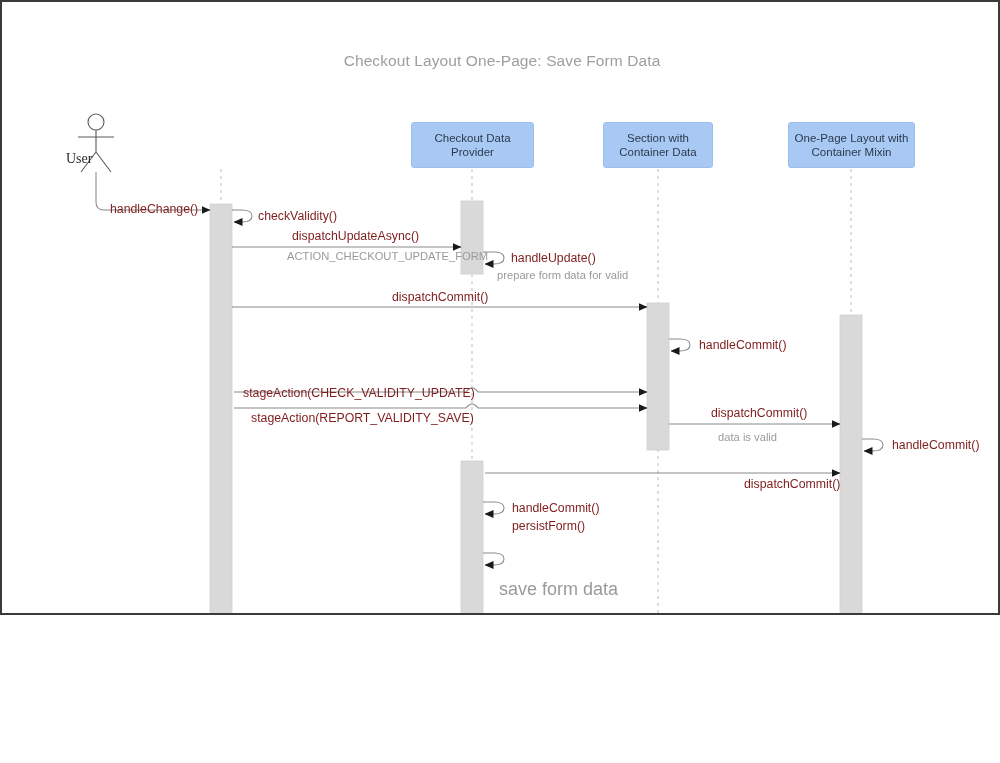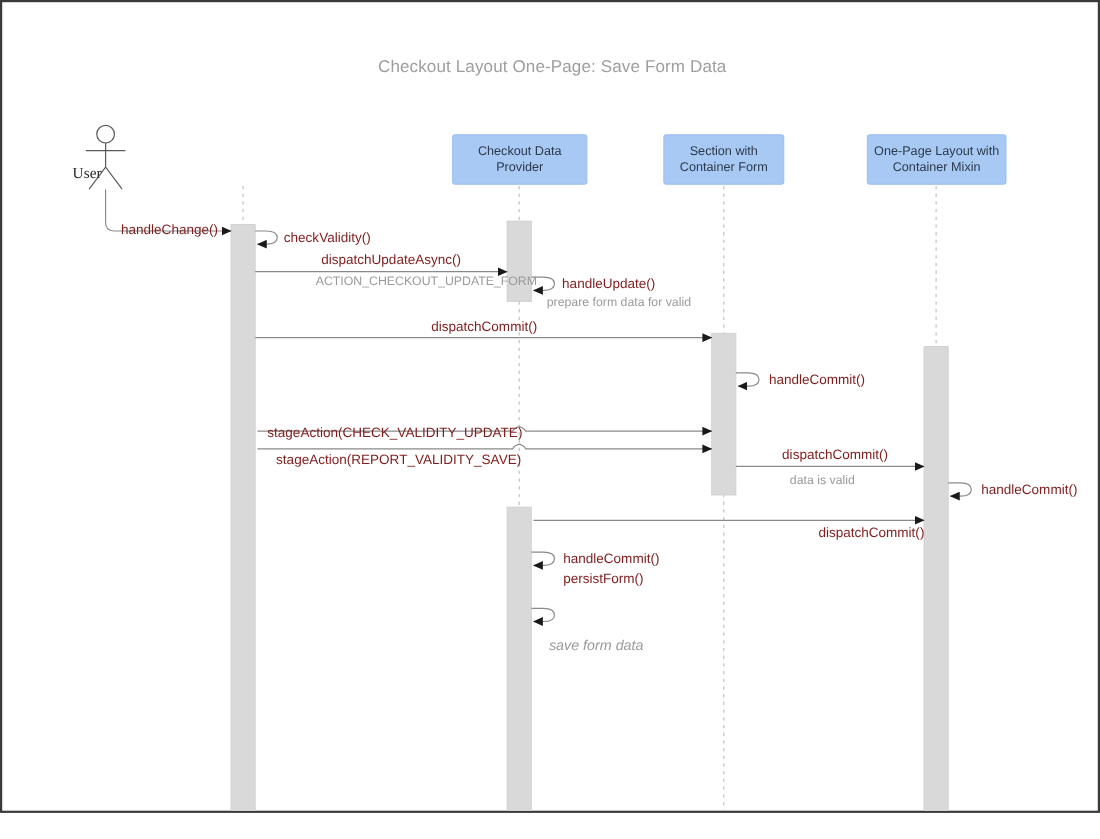--- a/index.html
+++ b/index.html
@@ -3,21 +3,21 @@
 <meta charset="utf-8">
 <style>
   html, body {
     margin: 0;
     padding: 0;
     background: #ffffff;
   }
   #root {
     position: relative;
     width: 1000px;
-    height: 739px;
+    height: 615px;
     background: #ffffff;
     border: 2px solid #3a3a3a;
     box-sizing: border-box;
     overflow: hidden;
     font-family: "Liberation Sans", sans-serif;
   }
   #canvas {
     position: absolute;
     left: 0; top: 0;
     width: 1000px;
@@ -65,22 +65,21 @@
     white-space: nowrap;
   }
   .note-label {
     position: absolute;
     font-size: 11.2px;
     color: #9a9a9a;
     font-family: "Liberation Sans", sans-serif;
     white-space: nowrap;
   }
   .note-label.big {
-    font-size: 13px;
-    font-style: italic;
+    font-size: 18px;
   }
 </style>
 </head>
 <body>
 
 <div id="root">
 
   <div class="diagram-title">Checkout Layout One-Page: Save Form Data</div>
 
   <svg id="canvas" viewBox="0 0 1000 763" xmlns="http://www.w3.org/2000/svg">
@@ -144,21 +143,21 @@
 
       <path d="M481,551 L492,551 Q502,551 502,557 Q502,563 492,563 L483,563" marker-end="url(#ah)"></path>
     </g>
   </svg>
 
   <div class="actor-label" style="left:64px; top:149px; width:60px;">User</div>
 
 
   <div class="participant-box" style="left:409px; top:120px; width:123px; height:46px;">Checkout Data Provider</div>
 
-  <div class="participant-box" style="left:601px; top:120px; width:110px; height:46px;">Section with Container Form</div>
+  <div class="participant-box" style="left:601px; top:120px; width:110px; height:46px;">Section with Container Data</div>
 
   <div class="participant-box" style="left:786px; top:120px; width:127px; height:46px;">One-Page Layout with Container Mixin</div>
 
   <div class="msg-label" style="left:108px; top:200px;">handleChange()</div>
 
   <div class="msg-label" style="left:256px; top:207px;">checkValidity()</div>
 
   <div class="msg-label" style="left:290px; top:227px;">dispatchUpdateAsync()</div>
 
   <div class="note-label" style="left:253px; top:248px;margin-left:32px;">ACTION_CHECKOUT_UPDATE_FORM</div>

